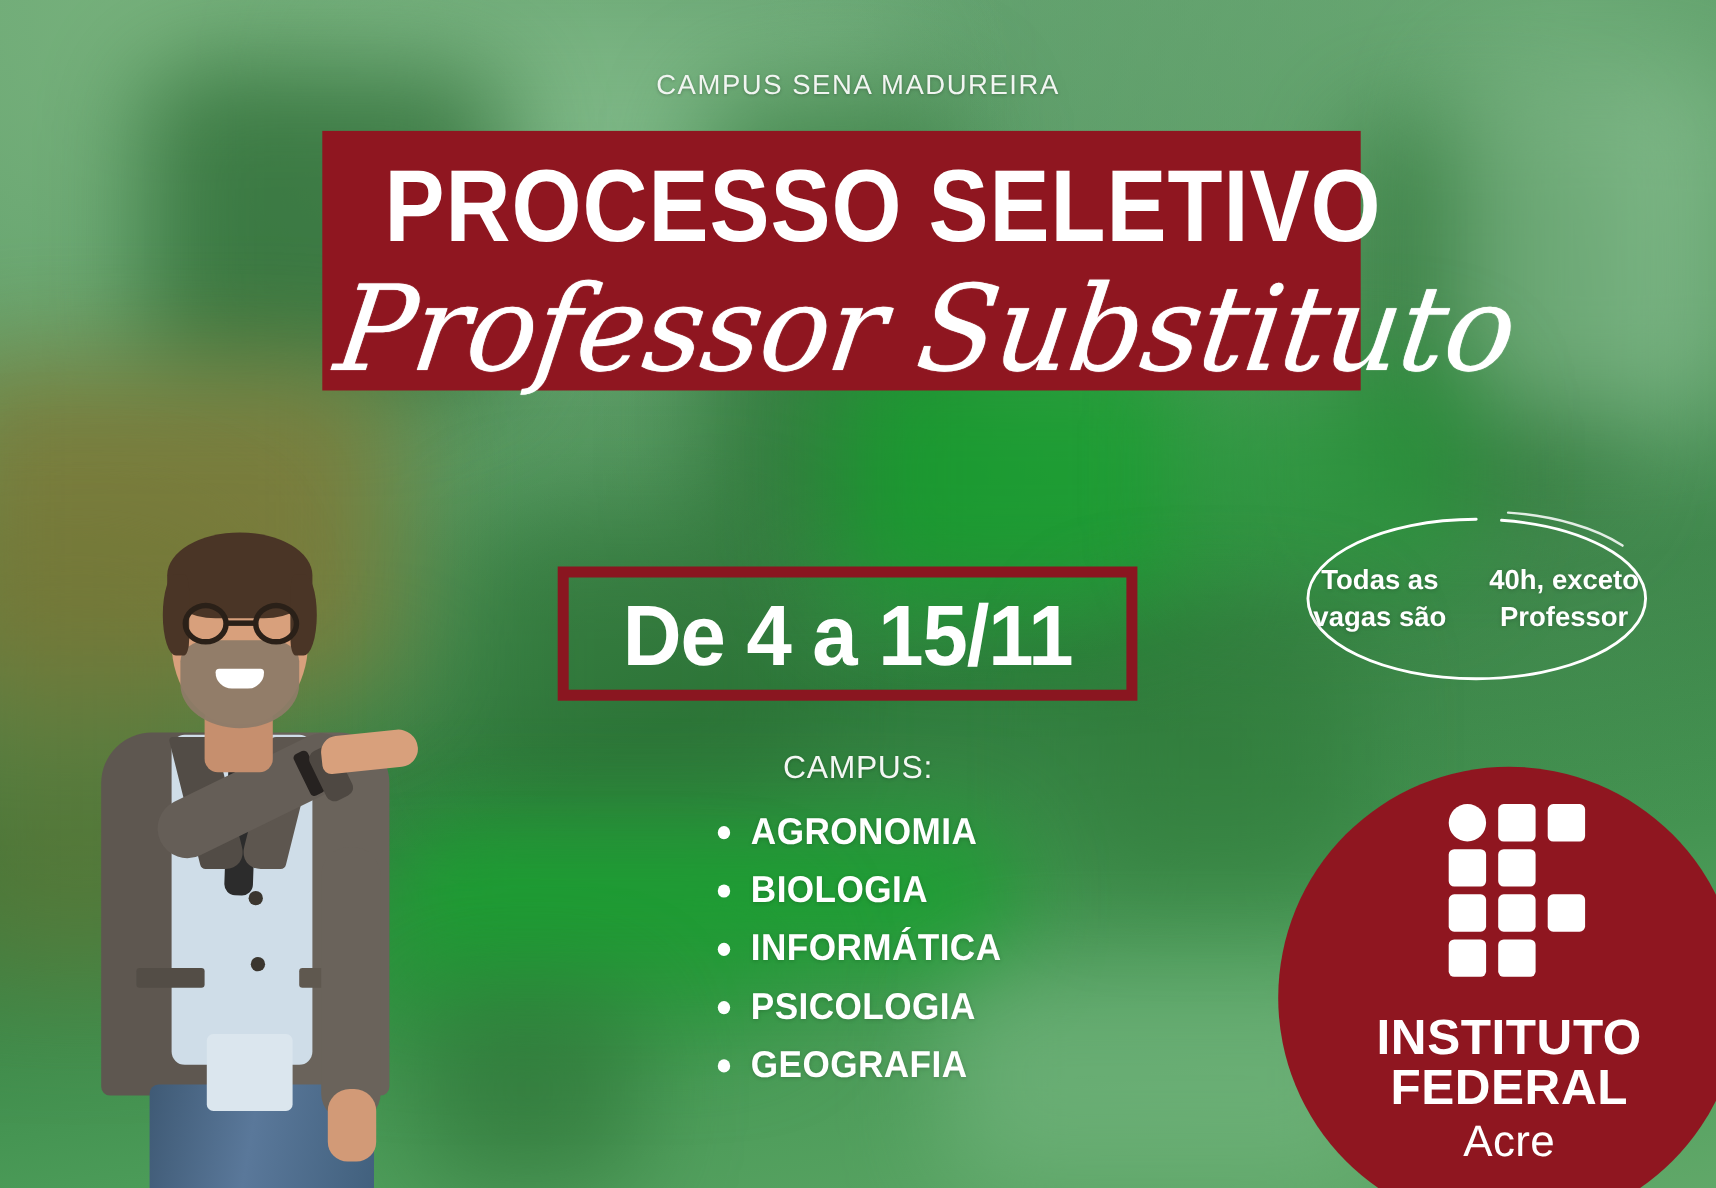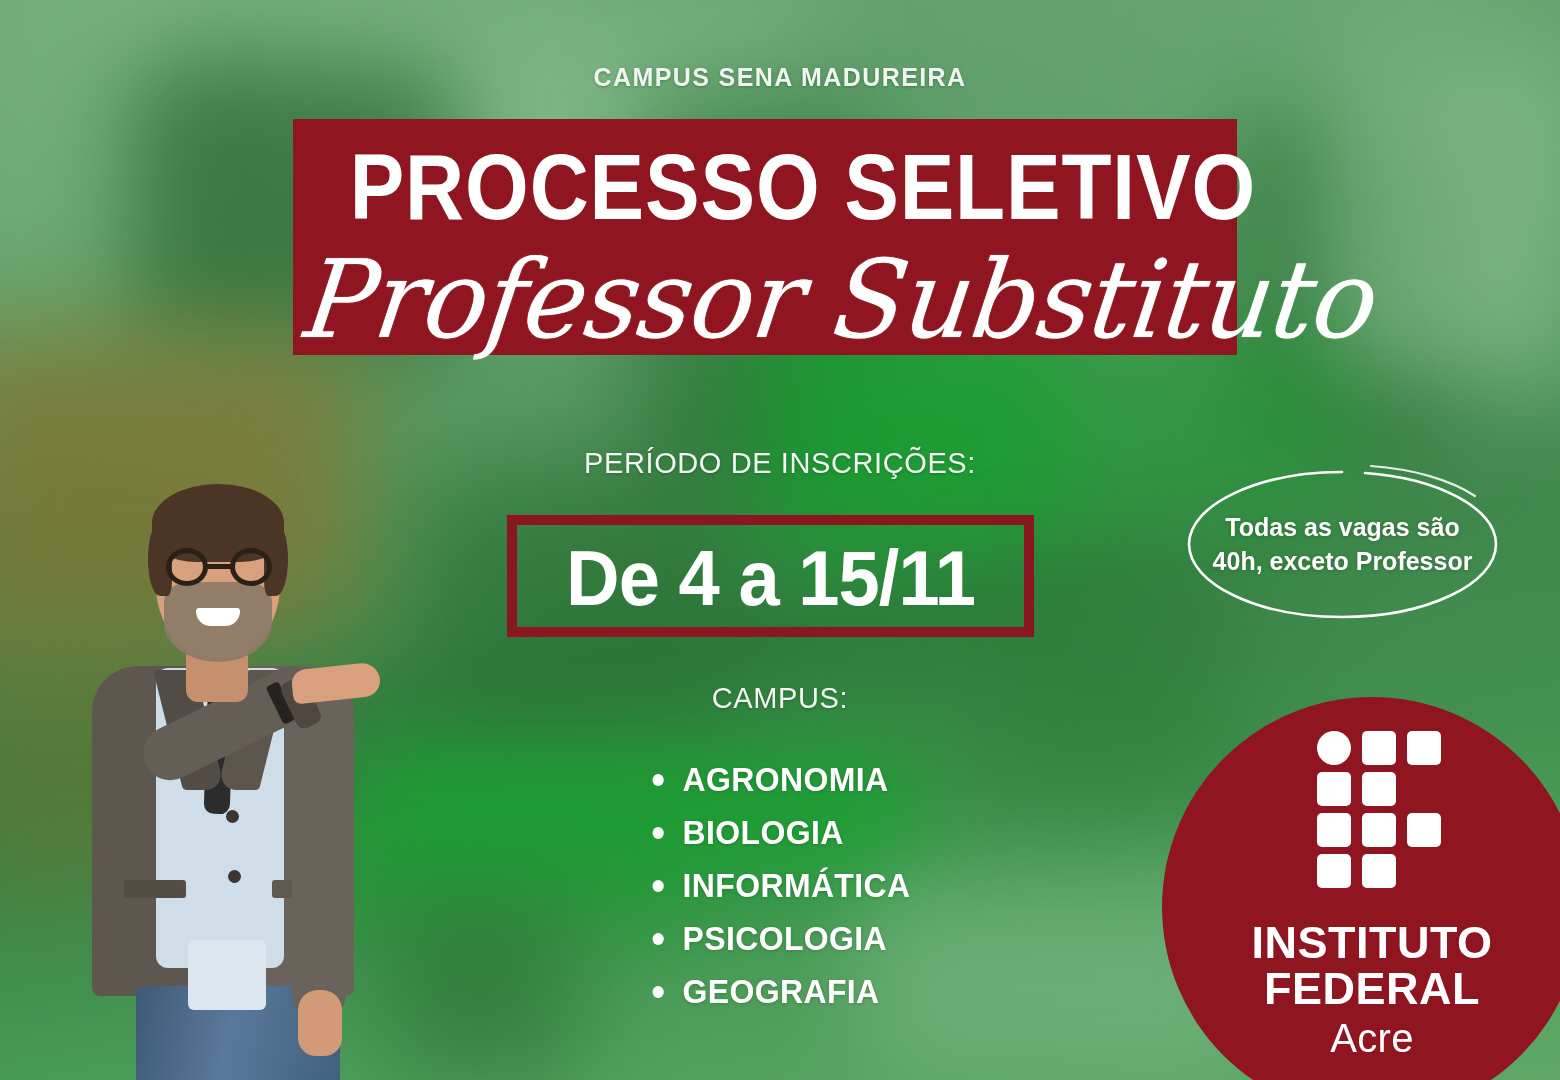--- a/index.html
+++ b/index.html
@@ -134,21 +134,21 @@
 
   
   .campus-label {
     position: absolute;
     top: 63px;
     left: 0; right: 0;
     text-align: center;
     color: #f1f5f1;
     font-size: 25px;
     letter-spacing: 1.4px;
-    font-weight: 700;
+    font-weight: 400;
     text-shadow: 0 1px 3px rgba(0,0,0,.25);
   }
 
   
   .title-banner {
     position: absolute;
     left: 293px;
     top: 119px;
     width: 944px;
     height: 236px;
@@ -235,21 +235,21 @@
     text-align: center;
     color: #f3f7f3;
     font-size: 29px;
     font-weight: 300;
     letter-spacing: .6px;
     text-shadow: 0 1px 3px rgba(0,0,0,.22);
   }
   .vagas-list {
     position: absolute;
     left: 645px;
-    top: 760px;
+    top: 737px;
     margin: 0;
     padding: 0;
     list-style: none;
   }
   .vagas-list li {
     position: relative;
     padding-left: 40px;
     margin-bottom: 14px;
     color: #ffffff;
     font-size: 34px;
@@ -282,21 +282,21 @@
   .note-wrap svg {
     position: absolute;
     inset: 0;
     width: 100%;
     height: 100%;
   }
   .note-text {
     position: absolute;
     inset: 0;
     display: flex;
-    flex-direction: column;
+    flex-direction: row;
     align-items: center;
     justify-content: center;
     color: #ffffff;
     font-size: 25px;
     font-weight: 700;
     line-height: 1.36;
     text-align: center;
     text-shadow: 0 1px 4px rgba(0,0,0,.2);
   }
 
@@ -418,21 +418,20 @@
     <div class="blob blob-dark-bl"></div>
     <div class="blob blob-pale-bc"></div>
   </div>
 
   <div class="campus-label">CAMPUS SENA MADUREIRA</div>
 
   <div class="title-banner"></div>
   <div class="title-main">PROCESSO SELETIVO</div>
   <div class="title-script">Professor Substituto</div>
 
-  <div class="period-label">PERÍODO DE INSCRIÇÕES:</div>
   <div class="date-box"></div>
   <div class="date-text">De 4 a 15/11</div>
 
   <div class="vagas-label">CAMPUS:</div>
   <ul class="vagas-list">
     <li>
       <span class="dot"></span>
       <span>AGRONOMIA</span>
     </li>
     <li>

